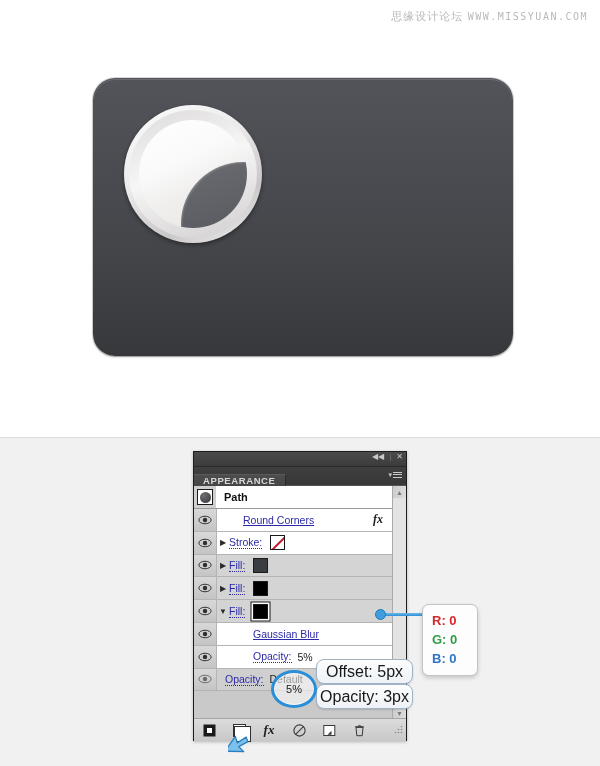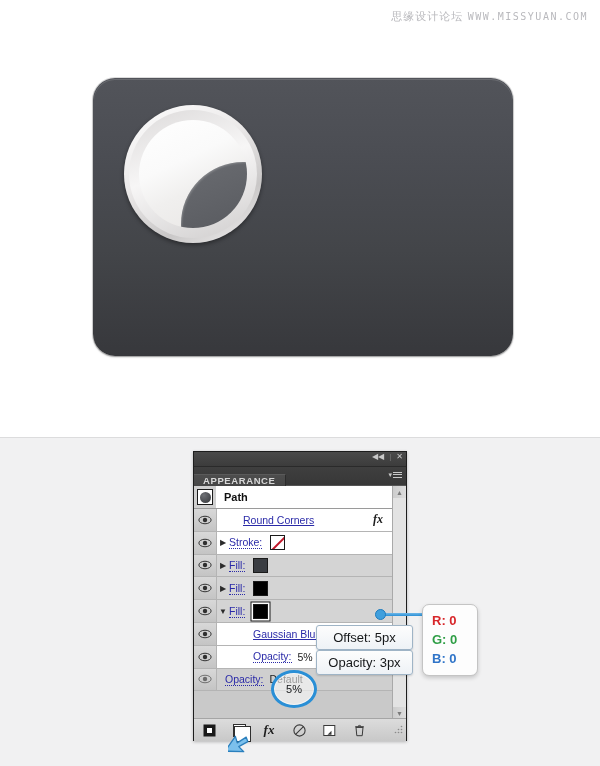--- a/index.html
+++ b/index.html
@@ -214,25 +214,26 @@
     width:30px;height:100%;display:flex;align-items:center;justify-content:center;
   }
   #footer-grip{margin-left:auto;margin-right:3px;width:10px;height:10px;}
 
   
   
   .callout-btn{
     position:absolute;
     background:linear-gradient(180deg,#fdfdfd,#eef2f6);
     border:1px solid #9fb4c6;
-    border-radius:3px;
-    font-size:13px;color:#16181a;
+    border-radius:8px;
+    font-size:16px;color:#16181a;
     display:flex;align-items:center;justify-content:center;
     box-shadow:0 1px 2px rgba(0,0,0,.14);
     font-family:"Liberation Sans", sans-serif;
+    margin-top:34px;
   }
   #callout-offset{left:316px;top:625px;width:95px;height:23px;}
   #callout-radius{left:316px;top:650px;width:95px;height:23px;}
 
   
   #opacity-circle{
     position:absolute;left:271px;top:670px;width:40px;height:32px;
     border:3px solid #2a8fd6;border-radius:50%;
     background:rgba(255,255,255,.55);
     display:flex;align-items:center;justify-content:center;

